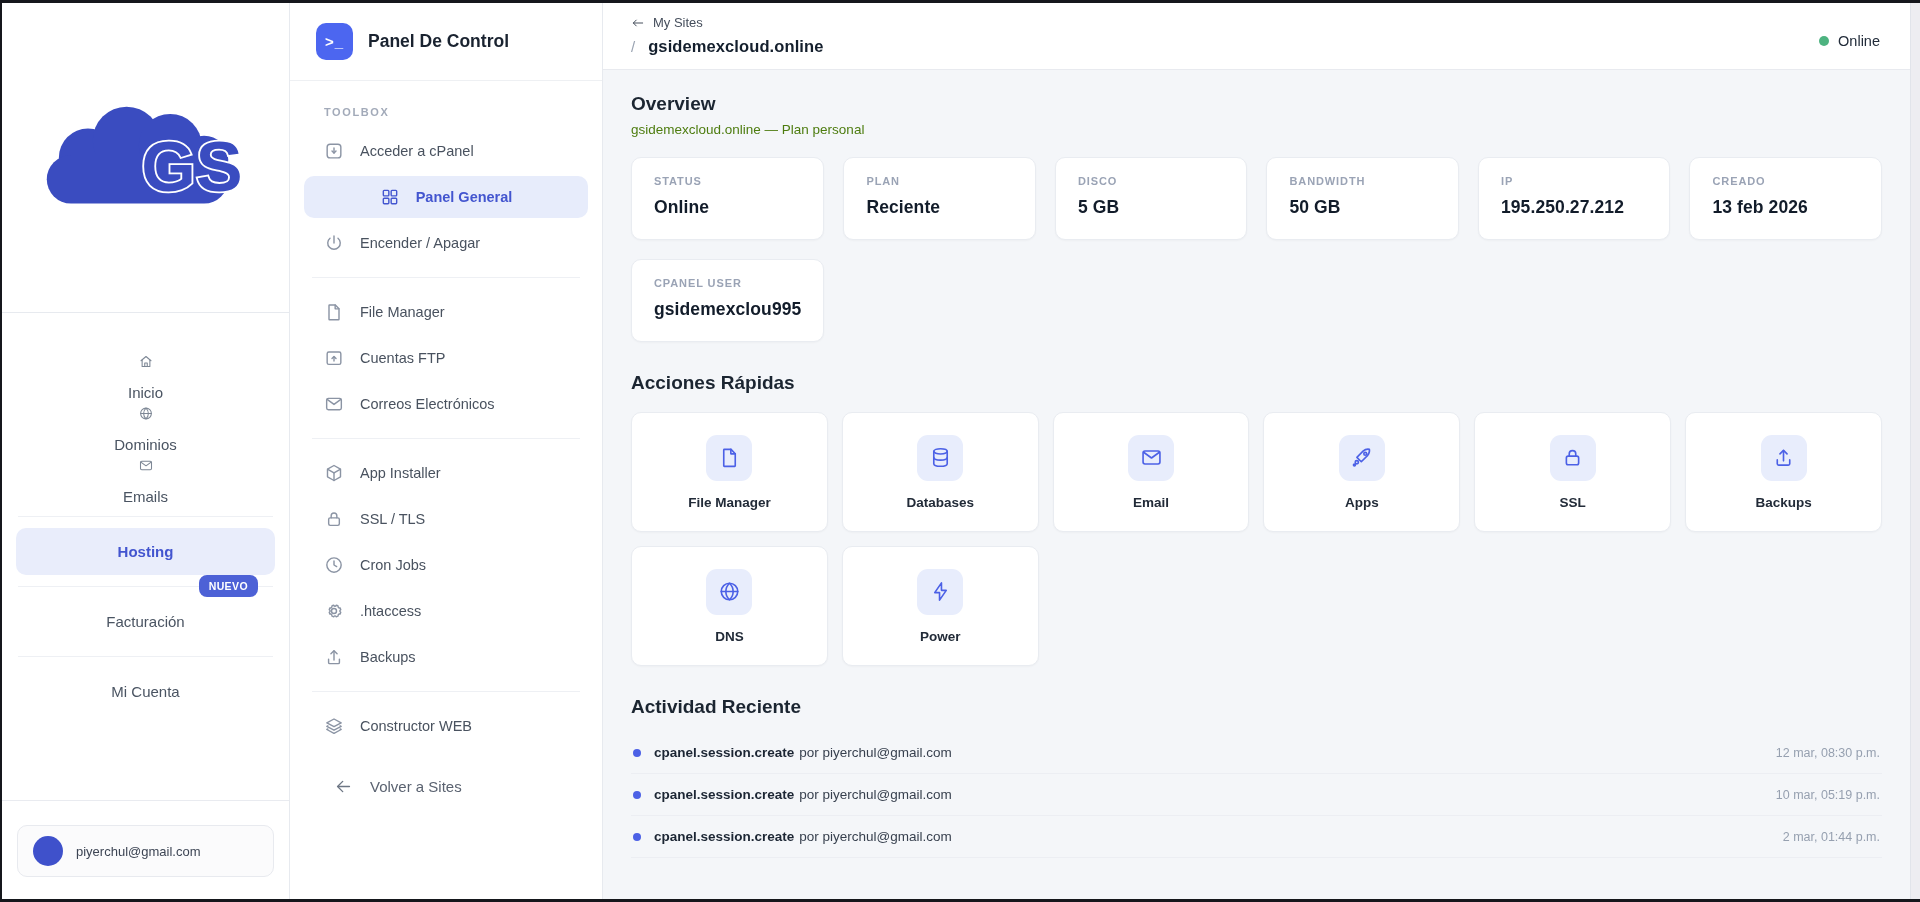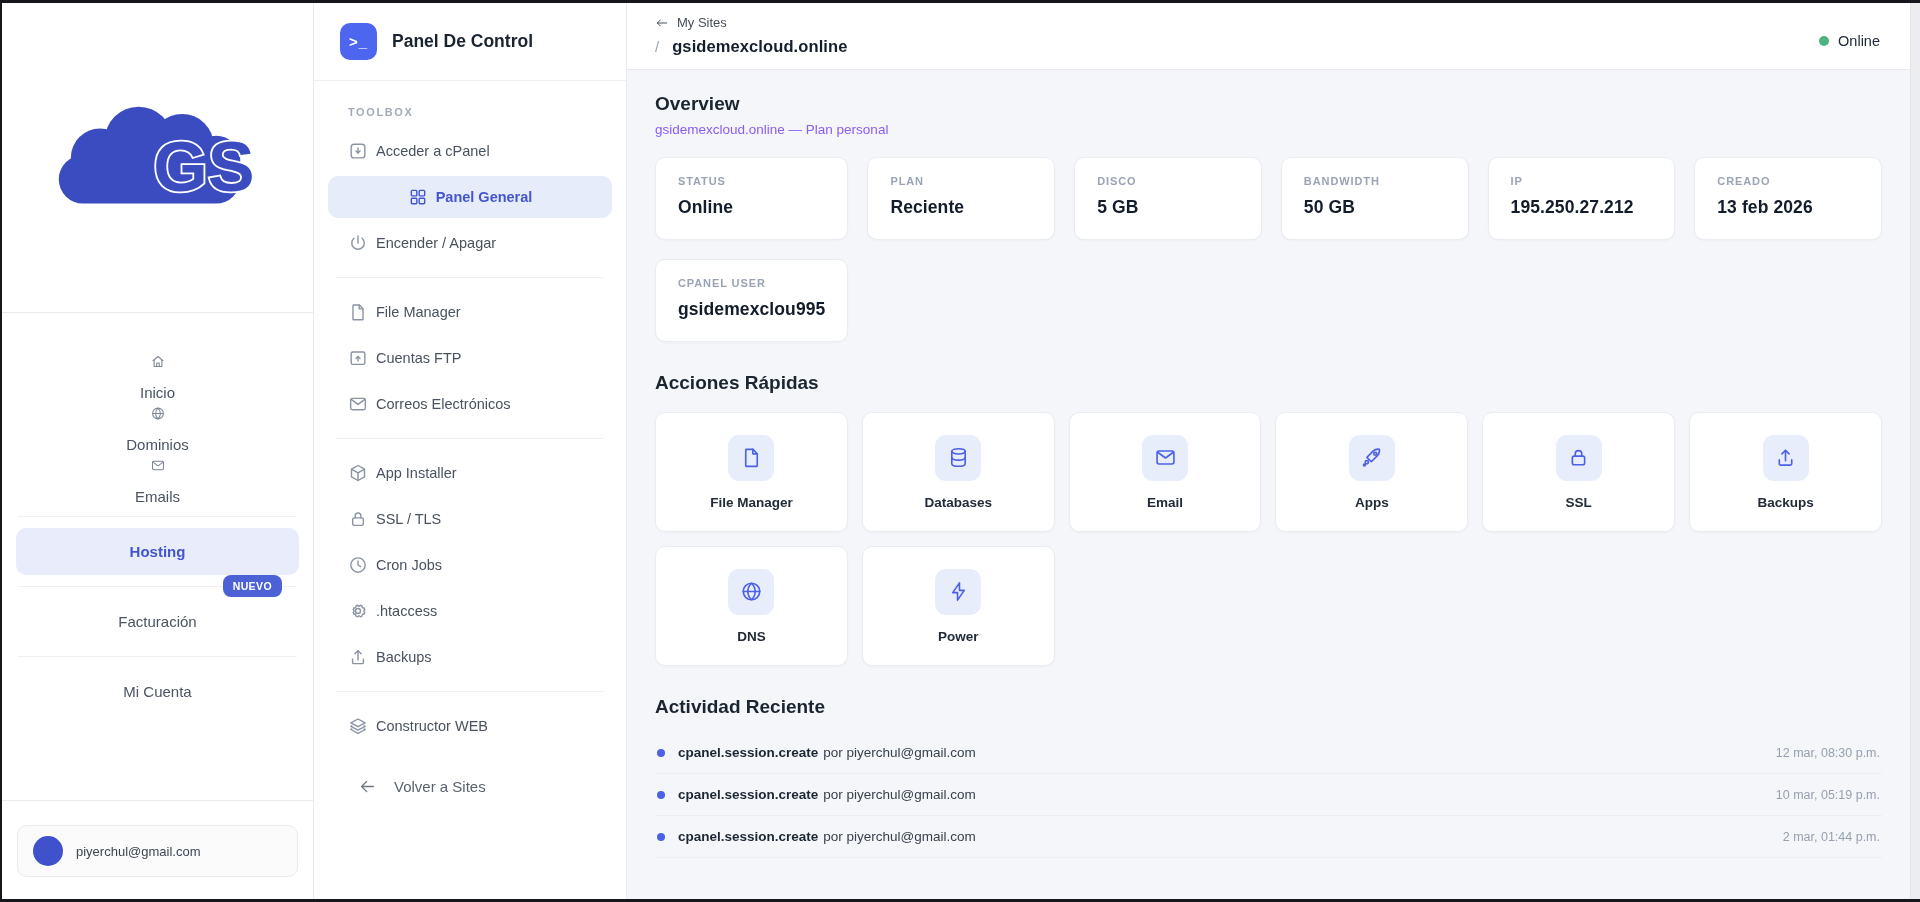--- a/index.html
+++ b/index.html
@@ -7,21 +7,21 @@
   body {
     font-family:"Liberation Sans","DejaVu Sans",sans-serif;
     background:#f4f6f9; color:#1c2430;
     display:flex;
     border-top:3px solid #15171c; border-bottom:3px solid #15171c; border-left:2px solid #15171c;
   }
   svg { display:block; }
   .ico { stroke:currentColor; fill:none; stroke-width:1.7; stroke-linecap:round; stroke-linejoin:round; }
 
   
-  .sidebar { width:312px; background:#fff; border-right:1px solid #e7eaef; display:flex; flex-direction:column; }
+  .sidebar { width:288px; background:#fff; border-right:1px solid #e7eaef; display:flex; flex-direction:column; }
   .logo-box { height:310px; display:flex; align-items:center; justify-content:center; border-bottom:1px solid #e7eaef; }
   .snav { padding:36px 0 0; }
   .snav-item { height:47px; margin:5px 14px; padding:0 17px; border-radius:10px; display:flex; align-items:center; gap:15px;
     color:#4a5462; font-size:15px; cursor:pointer;flex-direction:column; }
   .snav-item .nico { color:#7d8795; width:22px; height:22px; }
   .snav-item.active { background:#e9edfb; color:#4355cf; font-weight:700; }
   .snav-item.active .nico { color:#4355cf; }
   .badge { margin-left:auto; background:#4d61d6; color:#fff; font-size:10.5px; font-weight:700; letter-spacing:.4px;
     padding:5px 10px; border-radius:8px; }
   .chev { margin-left:auto; color:#a8b0bc; width:16px; height:16px; }
@@ -32,21 +32,21 @@
   .avatar { width:30px; height:30px; border-radius:50%; background:#3f51cb; flex:none; }
   .user-email { font-size:13px; color:#3d4document5; color:#3d4554; }
 
   
   .toolbox { width:313px; background:#fff; border-right:1px solid #e7eaef; display:flex; flex-direction:column; }
   .app-header { height:78px; flex:none; display:flex; align-items:center; gap:15px; padding:0 26px; border-bottom:1px solid #eef0f3; }
   .term-icon { width:37px; height:37px; border-radius:10px; background:#4c66f0; color:#fff; font-weight:700; font-size:15px;
     display:flex; align-items:center; justify-content:center; letter-spacing:1px; }
   .app-title { font-size:17.5px; font-weight:700; color:#1a2330; }
   .tb-label { margin:25px 0 10px 34px; font-size:11px; font-weight:700; color:#a2aab9; letter-spacing:1.6px; }
-  .tnav-item { height:42px; margin:2px 14px; padding:0 20px; border-radius:10px; display:flex; align-items:center; gap:8px;
+  .tnav-item { height:42px; margin:2px 14px; padding:0 20px; border-radius:10px; display:flex; align-items:center; gap:16px;
     color:#49525f; font-size:14.5px; cursor:pointer; }
   .tnav-item .nico { color:#8b94a4; width:20px; height:20px; }
   .tnav-item.active { background:#e7ecfb; color:#4355cf; font-weight:700;justify-content:center; }
   .tnav-item.active .nico { color:#4356d0; }
   .tdiv { height:1px; background:#eef0f4; margin:11px 22px; }
   .back-link { margin-top:28px; padding:0 0 0 44px; display:flex; align-items:center; gap:17px;
     color:#5a6270; font-size:15px; cursor:pointer; }
   .back-link .nico { width:19px; height:19px; color:#6d7684; }
 
   
@@ -57,21 +57,21 @@
   .crumb-back .nico { width:14px; height:14px; color:#454e5c; }
   .crumb-line { margin-top:7px; display:flex; align-items:center; gap:13px; }
   .crumb-slash { color:#9aa3b2; font-size:15px; }
   .crumb-site { font-size:16.5px; font-weight:700; color:#141f2d; letter-spacing:.1px; }
   .status-chip { display:flex; align-items:center; gap:9px; margin-top:10px; }
   .status-dot { width:10px; height:10px; border-radius:50%; background:#4db380; }
   .status-text { font-size:14.5px; color:#222c3a; }
 
   .content { padding:23px 28px; flex:1; overflow:hidden; }
   .h2 { font-size:19px; font-weight:700; color:#1b2531; }
-  .subtitle { margin-top:7px; font-size:13.5px; color:#8b5cf6; }
+  .subtitle { margin-top:7px; font-size:13.5px; color:#4d7c0f; }
 
   .cards { display:grid; grid-template-columns:repeat(6,1fr); gap:19px; margin-top:20px; margin-right:10px; }
   .card { background:#fff; border:1px solid #e9ecf1; border-radius:10px; padding:17px 22px 21px; box-shadow:0 1px 2px rgba(16,24,40,.03); }
   .card-label { font-size:11px; font-weight:600; color:#9aa3b5; letter-spacing:.9px; }
   .card-value { margin-top:10px; font-size:17.5px; font-weight:700; color:#121c2a; letter-spacing:.1px; }
 
   .section-title { margin-top:30px; }
   .tiles { display:flex; flex-wrap:wrap; gap:14px; margin-top:18px; margin-right:10px; }
   .tile { width:calc((100% - 70px)/6); background:#fff; border:1px solid #e9ecf1; border-radius:10px; height:120px;
     display:flex; flex-direction:column; align-items:center; justify-content:center; cursor:pointer;

